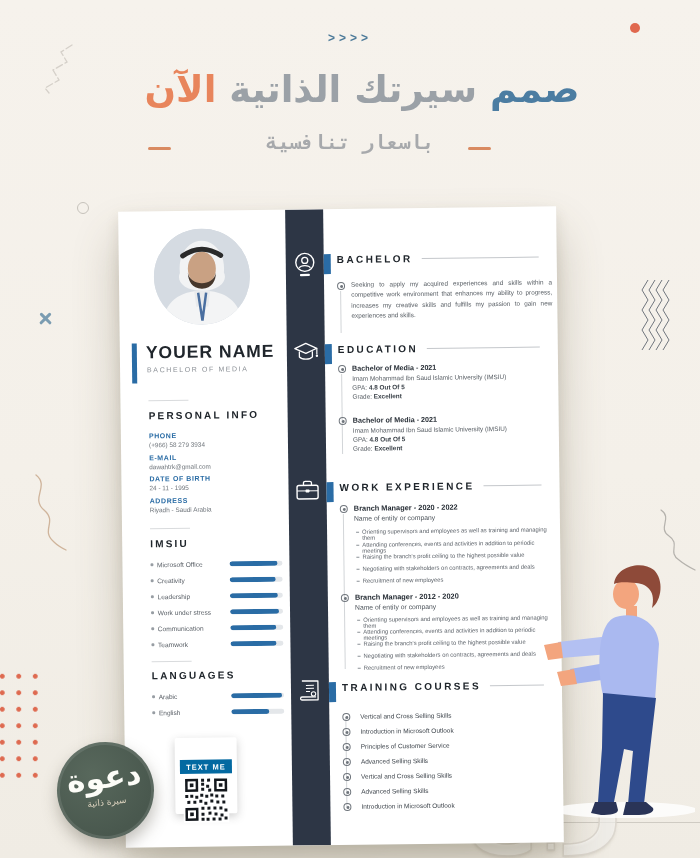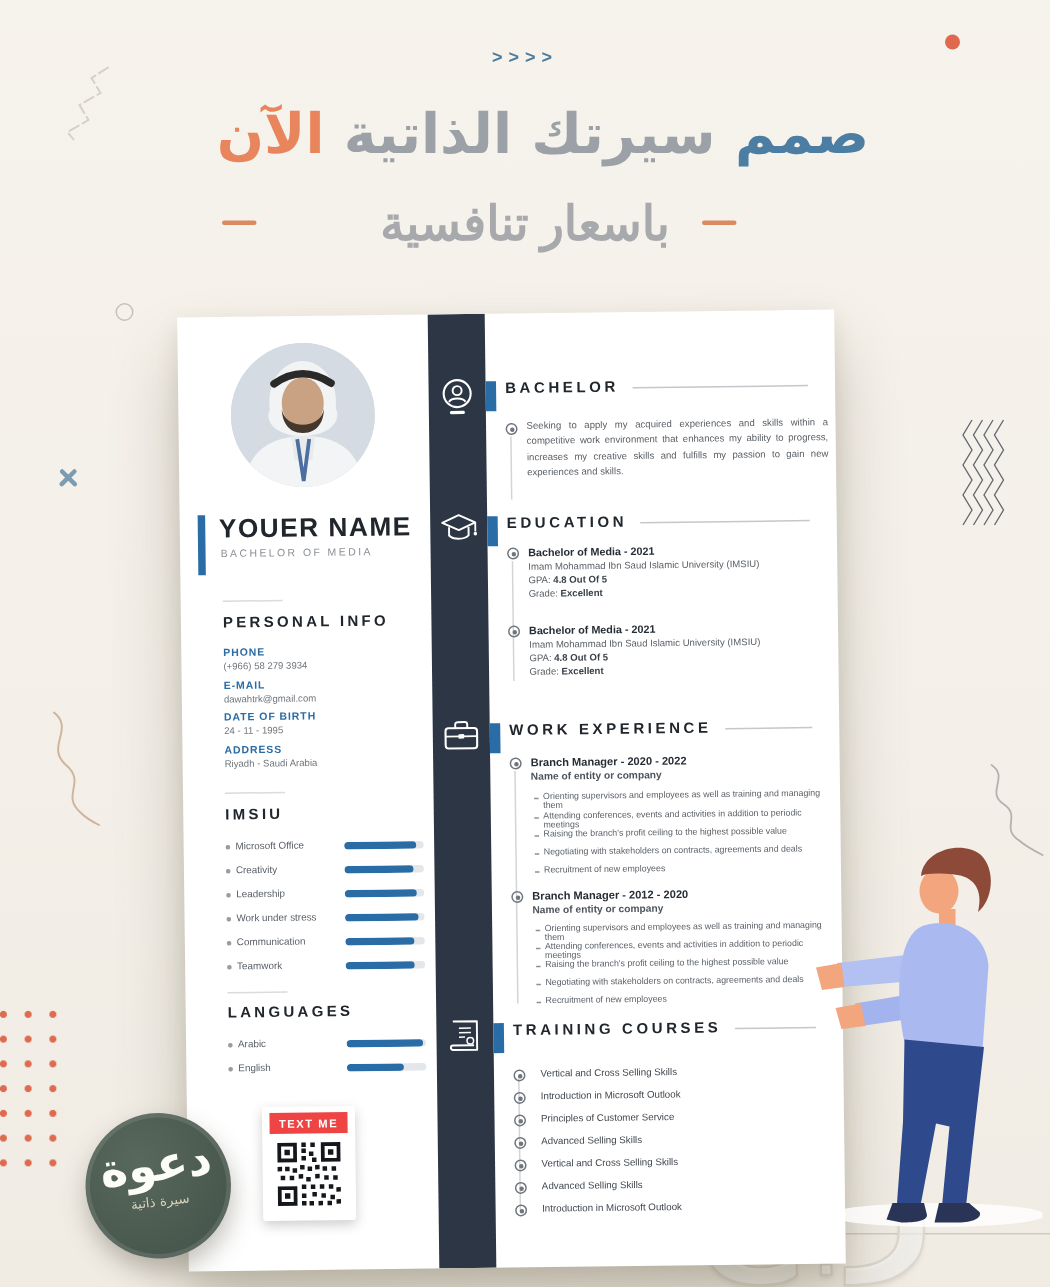--- a/index.html
+++ b/index.html
@@ -8,21 +8,21 @@
          background:linear-gradient(180deg,#f6f2ec 0%,#f4f0e9 55%,#f0ece4 100%);}
   .abs{position:absolute;}
 
   
   .chevrons{left:0;right:0;top:31px;text-align:center;color:#4c7a99;font-weight:bold;
             font-size:12px;letter-spacing:4px;}
   .headline{left:0;right:0;top:68px;text-align:center;direction:rtl;
             font-family:"DejaVu Sans",sans-serif;font-weight:bold;font-size:37px;line-height:44px;padding-left:24px;}
   .hw-blue{color:#4c7da2;} .hw-gray{color:#9ba1a7;} .hw-orange{color:#e8855c;}
   .subline{left:0;right:0;top:130px;text-align:center;direction:rtl;
-           font-family:Liberation Serif, serif;font-size:32px;color:#a7a9ac;font-weight:bold;}
+           font-family:Liberation Mono, monospace;font-size:20px;color:#a7a9ac;font-weight:bold;}
   .dash{width:23px;height:3px;border-radius:2px;background:#d98a61;top:147px;}
   .dash.l{left:148px;} .dash.r{left:468px;}
 
   
   .dot-orange{left:630px;top:23px;width:10px;height:10px;border-radius:50%;background:#e0684e;}
   .circle-sm{left:77px;top:202px;width:10px;height:10px;border-radius:50%;border:1.4px solid #c6c2bb;}
   .x-mark{left:39px;top:312px;width:13px;height:13px;}
   .x-mark::before,.x-mark::after{content:"";position:absolute;left:-1px;top:5px;width:15px;height:3.4px;
      border-radius:2px;background:#7b9cb1;}
   .x-mark::before{transform:rotate(45deg);} .x-mark::after{transform:rotate(-45deg);}
@@ -54,39 +54,39 @@
   .pi{position:absolute;left:28px;width:132px;}
   .pi-l{font-size:7px;font-weight:bold;letter-spacing:.6px;color:#2a6ca5;}
   .pi-v{font-size:6.4px;color:#70767c;margin-top:2px;}
   .srow{position:absolute;left:28px;width:132px;display:flex;align-items:center;}
   .mini-dot{width:2.6px;height:2.6px;border-radius:50%;background:#979da3;margin-right:4px;flex:none;}
   .s-label{font-size:6.6px;color:#595f66;flex:1;}
   .track{width:53px;height:4.5px;border-radius:2.5px;background:#e4e7ea;overflow:hidden;flex:none;}
   .fill{display:block;height:100%;border-radius:2.5px;background:#2a6ca5;}
   .textme-panel{position:absolute;left:50px;top:527px;width:62px;height:76px;background:#fff;
      box-shadow:0 3px 8px rgba(60,60,60,.25);border-radius:2px;text-align:center;}
-  .textme-label{display:inline-block;margin-top:4px;background:#ef4444;color:#fff;font-size:7.5px;
+  .textme-label{display:inline-block;margin-top:22px;background:#0369a1;color:#fff;font-size:7.5px;
      font-weight:bold;letter-spacing:1px;padding:2.5px 6px;}
   .qr{margin-top:3px;}
 
   
   .sec-h{position:absolute;left:218px;width:202px;display:flex;align-items:center;
      font-size:10px;font-weight:bold;letter-spacing:2.4px;color:#20262c;}
   .sec-h .rule{flex:1;height:1px;background:#c4c7cb;margin-left:9px;}
   .rb{position:absolute;width:6px;height:6px;border:1px solid #70767d;border-radius:50%;}
   .rb::after{content:"";position:absolute;left:1.5px;top:1.5px;right:1.5px;bottom:1.5px;
      border-radius:50%;background:#70767d;}
   .vline{position:absolute;left:221px;width:1px;background:#d2d5d8;}
   .obj-text{position:absolute;left:232px;width:201px;font-size:6.4px;line-height:1.62;
      color:#5b6167;text-align:justify;}
   .e-title{position:absolute;left:232px;font-size:7.2px;font-weight:bold;color:#262d35;}
   .e-line{position:absolute;left:232px;font-size:6.4px;color:#5b6167;}
   .e-line b{color:#3a4148;}
   .w-title{position:absolute;left:232px;font-size:7.4px;font-weight:bold;color:#262d35;}
-  .w-co{position:absolute;left:232px;font-size:6.8px;color:#4d545b;font-weight:bold;}
+  .w-co{position:absolute;left:232px;font-size:6.8px;color:#4d545b;}
   .w-li{position:absolute;left:240px;width:196px;font-size:5.9px;color:#5d636a;}
   .w-li::before{content:"";position:absolute;left:-6px;top:3px;width:3px;height:1px;background:#8a9096;}
   .t-item{position:absolute;left:236px;font-size:6.5px;color:#40474e;}
 
   
   .badge{left:57px;top:742px;width:97px;height:97px;border-radius:50%;
      background:radial-gradient(circle at 38% 32%,#58685c,#49584e 70%);
      box-shadow:0 8px 16px rgba(80,75,60,.35), inset 0 0 0 3px rgba(255,255,255,.10);
      transform:rotate(-7deg);text-align:center;color:#fdfdf8;z-index:6;}
   .badge-main{display:block;margin-top:18px;font-family:"DejaVu Sans",sans-serif;

